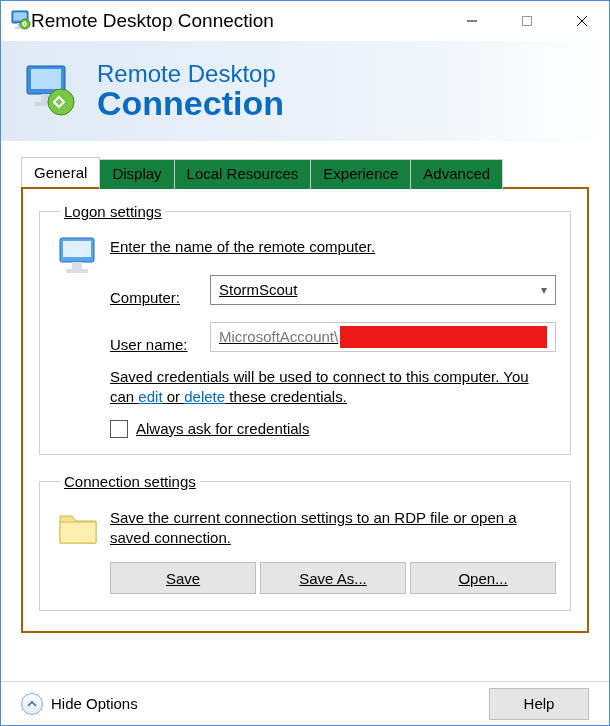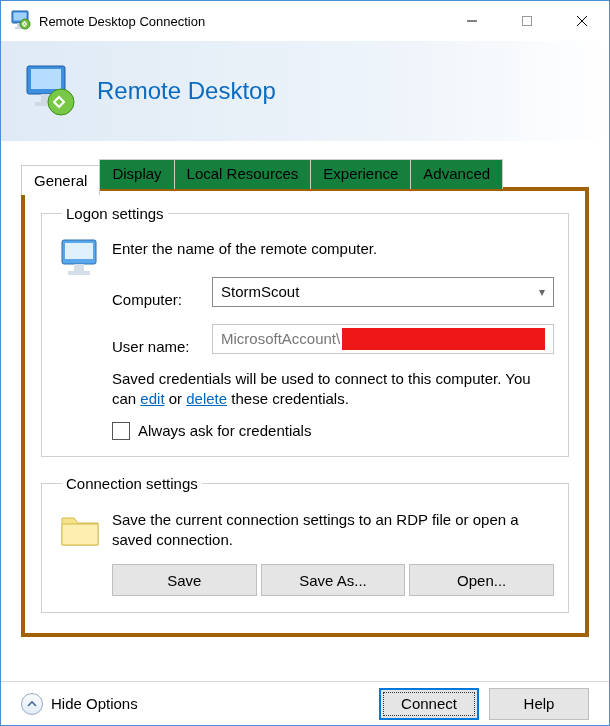--- a/index.html
+++ b/index.html
@@ -14,21 +14,21 @@
     display:flex; flex-direction:column;
     overflow:hidden;
   }
   
   .titlebar {
     height:40px;
     display:flex; align-items:center;
     padding-left:10px;
     background:#fff;
   }
-  .titlebar .title { margin-left:8px; font-size:13px; }
+  .titlebar .title { font-size:19px; }
   .winbtns { margin-left:auto; display:flex; height:100%; }
   .winbtn {
     width:55px; display:flex; align-items:center; justify-content:center;
     font-size:16px; color:#333;
   }
 
   
   .banner {
     height:100px;
     background: linear-gradient(to right, #dfeaf5 0%, #eef4fa 65%, #fff 100%);
@@ -52,26 +52,27 @@
     padding:5px 12px 6px 12px;
     border:1px solid #ccc;
     border-bottom:none;
     background:#15803d;
     font-size:15px;
     margin-right:-1px;
     position:relative;
     top:2px;
     cursor:pointer;
   }
-  .tab.active { background:#fff; z-index:3; top:8px; padding-top:6px; }
+  .tab.active { background:#fff; z-index:3; top:0; padding-top:6px; }
   .tab-panel {
-    border:4px solid #a16207;
+    border:2px solid #a16207;
     background:#fff;
     padding:14px 16px 20px 16px;
     position:relative;
+    text-decoration:underline;
   }
 
   
   fieldset.group {
     border:1px solid #d0d0d0;
     margin:0 0 18px 0;
     padding:14px 14px 16px 14px;
     position:relative;
   }
   fieldset.group > legend {
@@ -194,20 +195,21 @@
       <rect x="4" y="2" width="38" height="28" rx="2" fill="#3f8fe0" stroke="#1e5fa4"></rect>
       <rect x="8" y="5" width="30" height="20" fill="#b6dcff"></rect>
       <rect x="18" y="30" width="10" height="8" fill="#cfd8e4"></rect>
       <rect x="12" y="38" width="22" height="4" fill="#cfd8e4"></rect>
       <circle cx="38" cy="38" r="13" fill="#78c746" stroke="#3e8e1b" stroke-width="1"></circle>
       <path d="M31 38 l5 -5 l5 5 M31 38 l5 5 l5 -5" stroke="#fff" stroke-width="2.2" fill="none" stroke-linecap="round"></path>
     </svg>
   </span>
   <div class="banner-text">
     <div class="banner-line1">Remote Desktop</div>
+    <div class="banner-line2">Connection</div>
   </div>
 </div>
 
 <div class="main">
   <div class="tabs">
     <div class="tab active">General</div>
     <div class="tab">Display</div>
     <div class="tab">Local Resources</div>
     <div class="tab">Experience</div>
     <div class="tab">Advanced</div>
@@ -281,15 +283,14 @@
 </div>
 
 <div class="footer">
   <span class="disc">
     <svg viewBox="0 0 12 12">
         <path d="M2 8 L6 4 L10 8" fill="none" stroke="#4a6b94" stroke-width="1.6"></path>
       </svg>
   </span>
   <span>Hide Options</span>
   <span class="spacer"></span>
-  <div class="fbtn primary">Connect</div>
   <div class="fbtn">Help</div>
 </div>
 
 </body></html>

